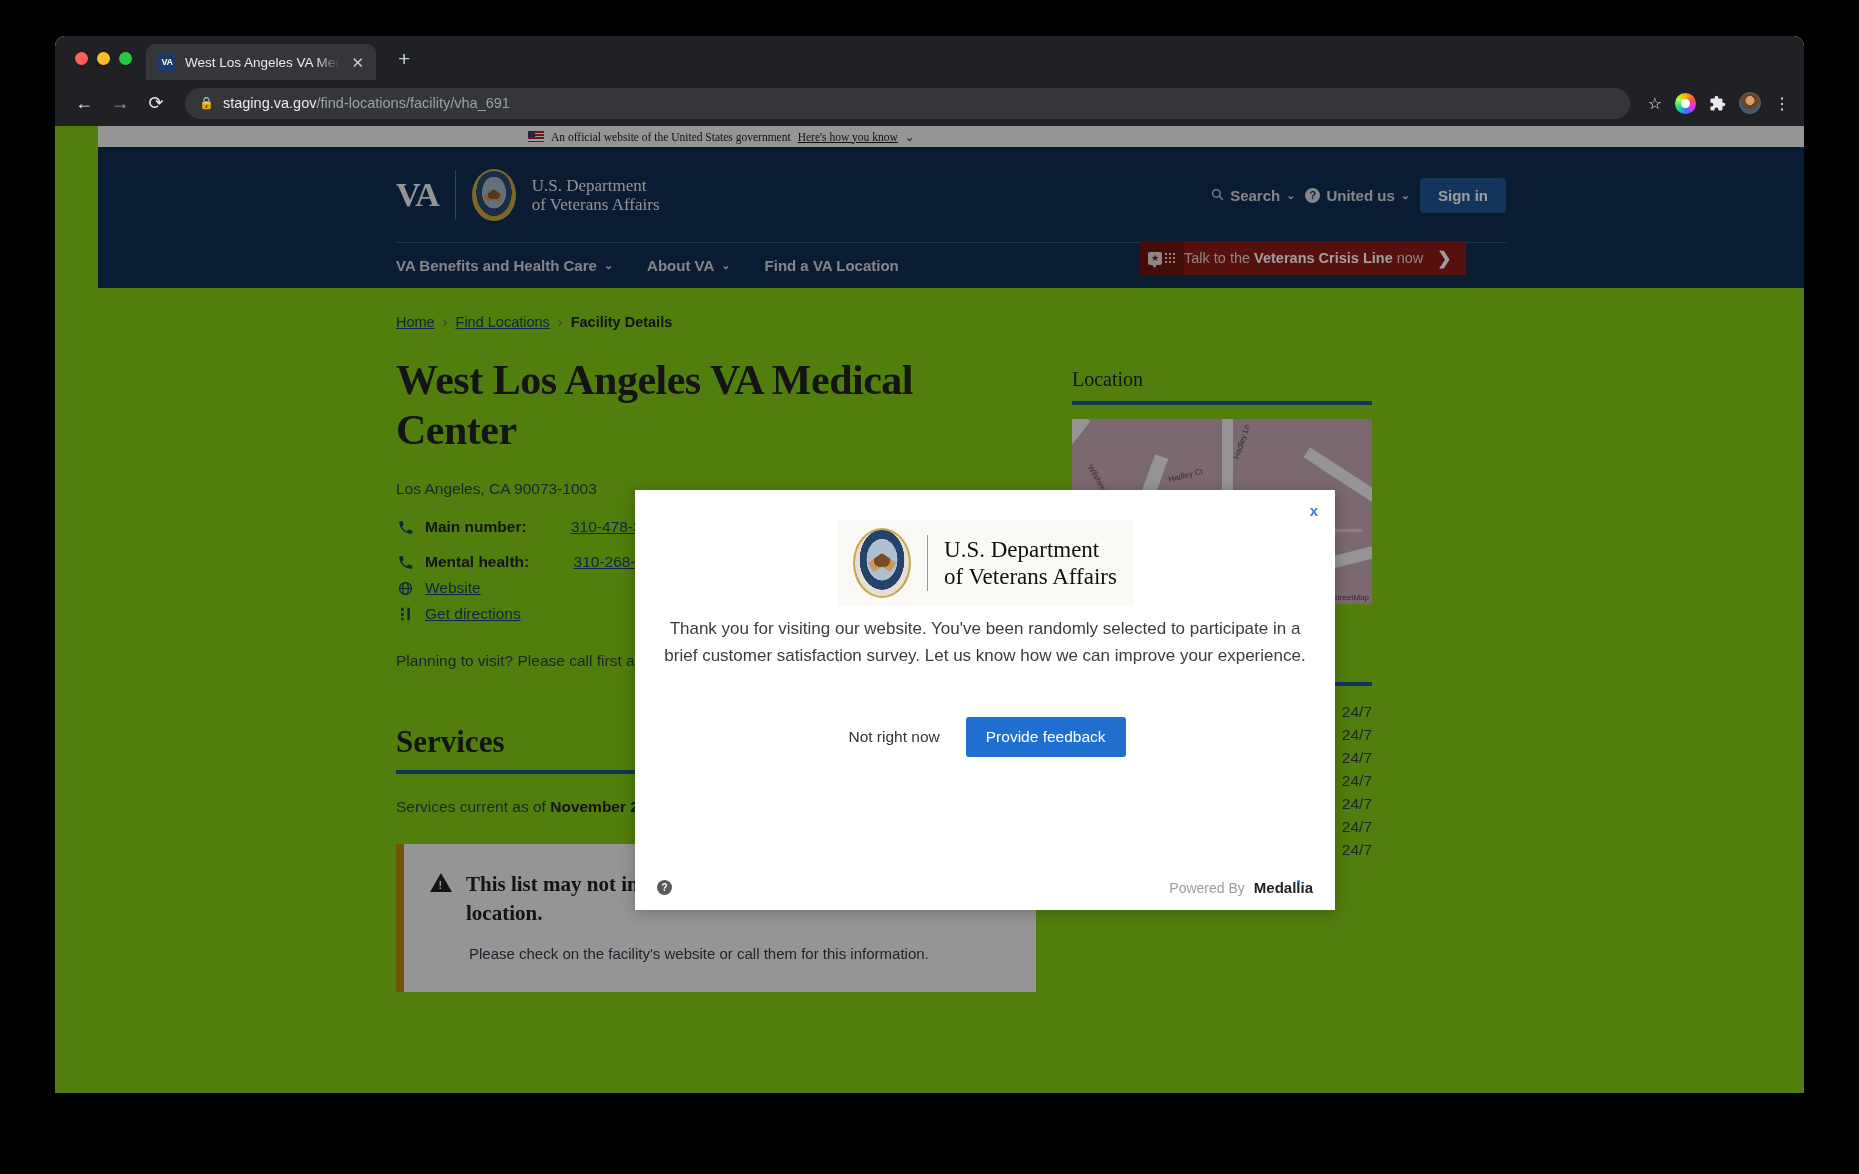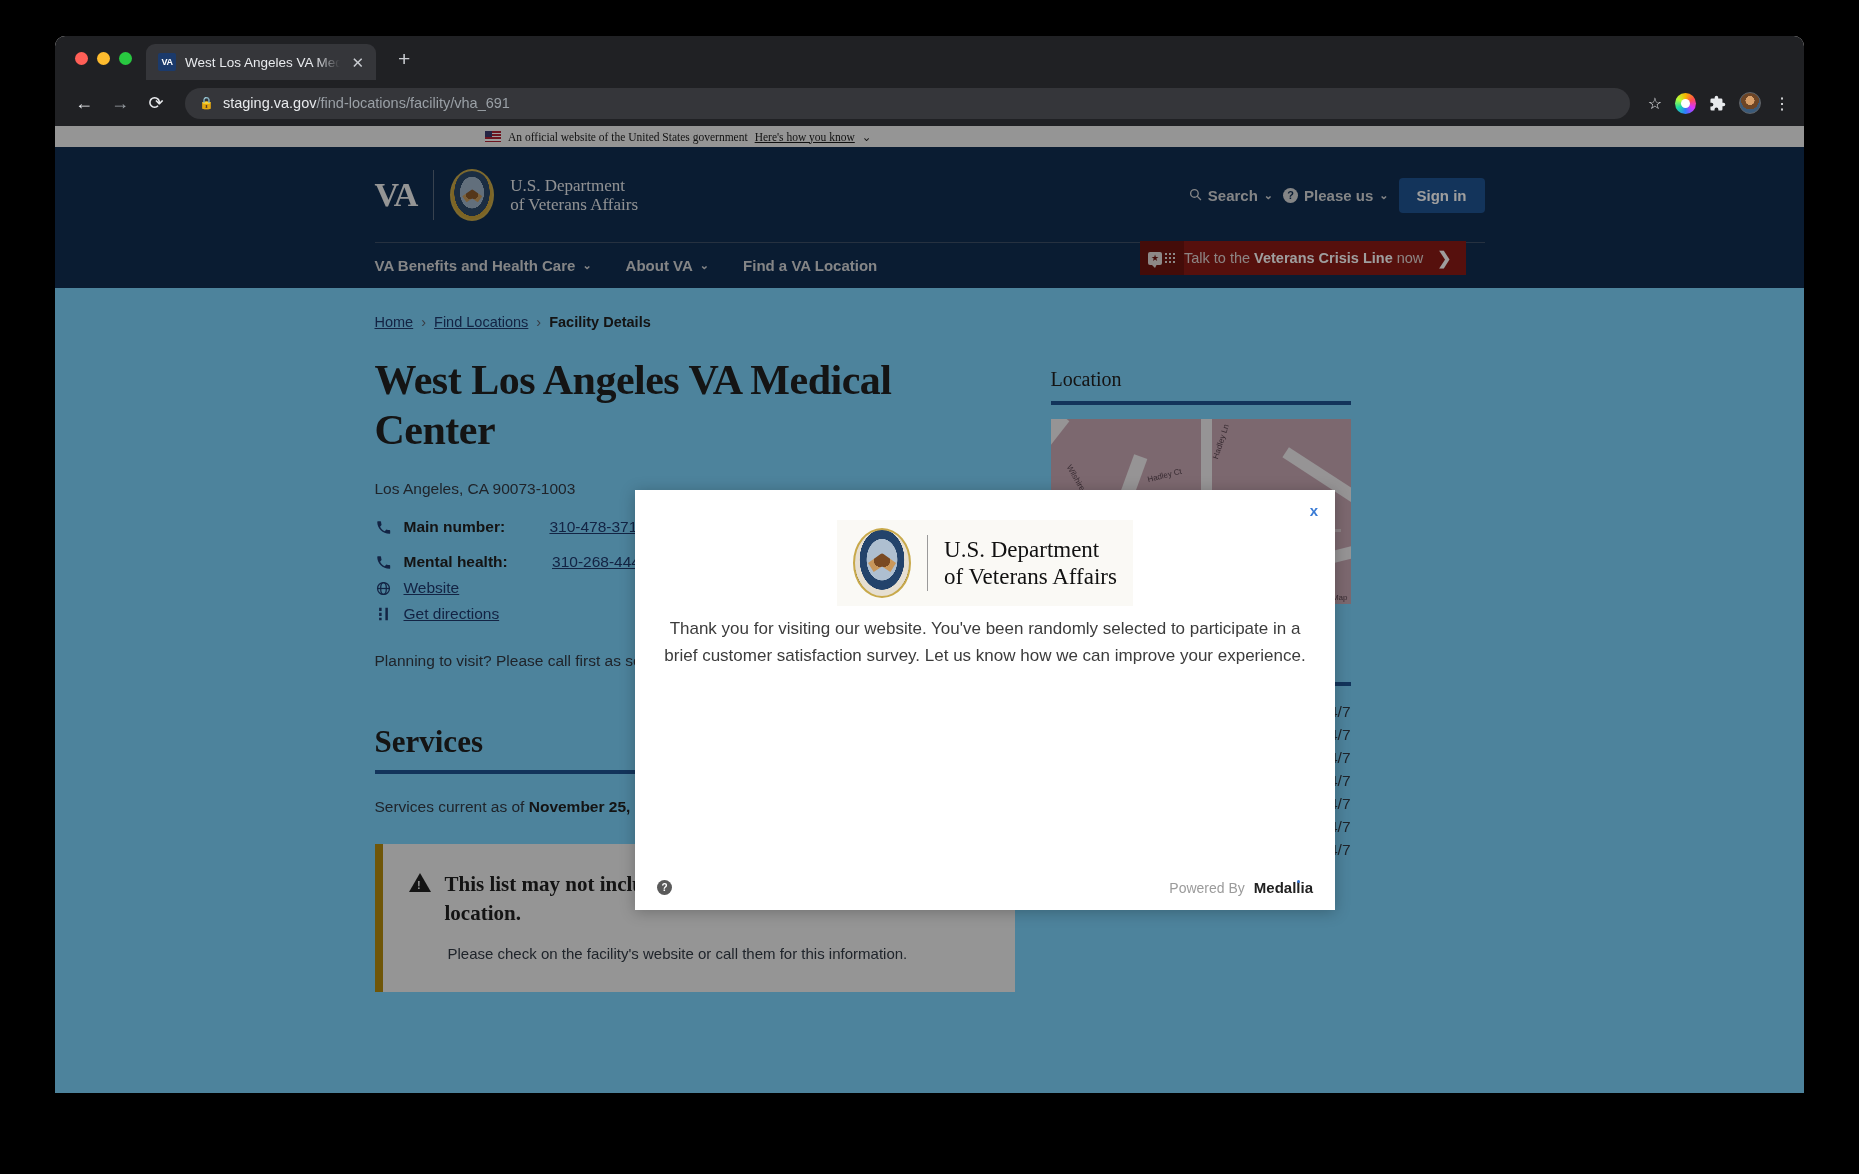--- a/index.html
+++ b/index.html
@@ -71,21 +71,21 @@
     border: 1px solid #5f6368;
   }
   .gradient-ico {
     width: 21px; height: 21px; border-radius: 50%;
     background: conic-gradient(#f7b500,#ff4d4d,#d633ff,#2f7bff,#19d9a5,#b4ff3b,#f7b500);
     display:flex; align-items:center; justify-content:center;
   }
   .gradient-ico::after { content:""; width:9px; height:9px; border-radius:50%; background:#fff; }
 
   
-  #viewport { position: relative; height: 967px; background: #7dd3fc; overflow: hidden; }
+  #viewport { position: relative; height: 967px; background: #84cc16; overflow: hidden; padding-left: 43px; }
   #page { position: relative; }
 
   
   .gov-banner {
     height: 21px; background: #f0f0f0; display: flex; align-items: center;
     padding-left: 430px; gap: 7px; font-size: 11.5px; color: #1b1b1b;
     font-family: "Liberation Serif", serif;
   }
   .flag { width: 16px; height: 11px; position: relative; overflow:hidden; flex:0 0 auto;
           background: repeating-linear-gradient(#b22234 0 1.6px, #fff 1.6px 3.2px); }
@@ -340,21 +340,21 @@
                 <svg width="13" height="13" viewBox="0 0 24 24" fill="none" stroke="#d6d7d9" stroke-width="2.5">
                     <circle cx="10" cy="10" r="7"></circle>
                     <line x1="15" y1="15" x2="22" y2="22"></line>
                   </svg>
               </span>
               <span>Search</span>
               <span class="hdr-caret">⌄</span>
             </div>
             <div class="hdr-link">
               <span class="circ-q">?</span>
-              <span>Please us</span>
+              <span>United us</span>
               <span class="hdr-caret">⌄</span>
             </div>
             <div class="signin-btn">Sign in</div>
           </div>
         </div>
       </div>
 
       <div class="va-nav">
         <div class="va-nav-inner">
           <div class="nav-item">
@@ -522,20 +522,24 @@
           <div class="modal-seal-divider"></div>
           <div class="modal-dept">
             <span>U.S. Department</span>
             <span>of Veterans Affairs</span>
           </div>
         </div>
       </div>
 
       <div class="modal-p">Thank you for visiting our website. You've been randomly selected to participate in a brief customer satisfaction survey. Let us know how we can improve your experience.</div>
 
+      <div class="modal-actions">
+        <div class="btn-secondary">Not right now</div>
+        <div class="btn-primary">Provide feedback</div>
+      </div>
 
       <div class="modal-footer">
         <div class="help-ico">?</div>
         <div class="powered">
           <span>Powered By</span>
           <b>Medallia</b>
         </div>
       </div>
     </div>
   </div>

